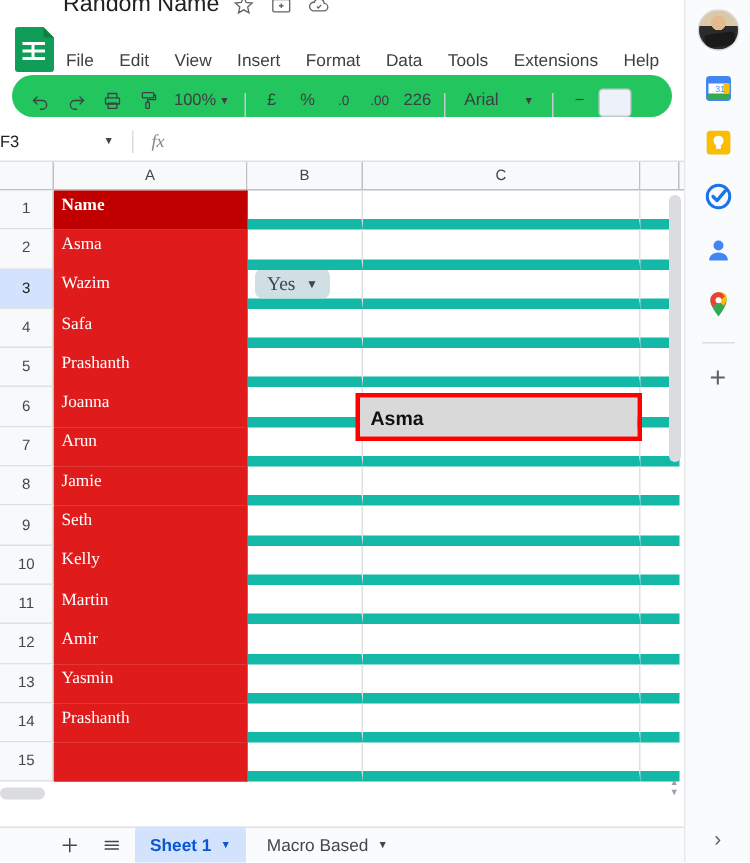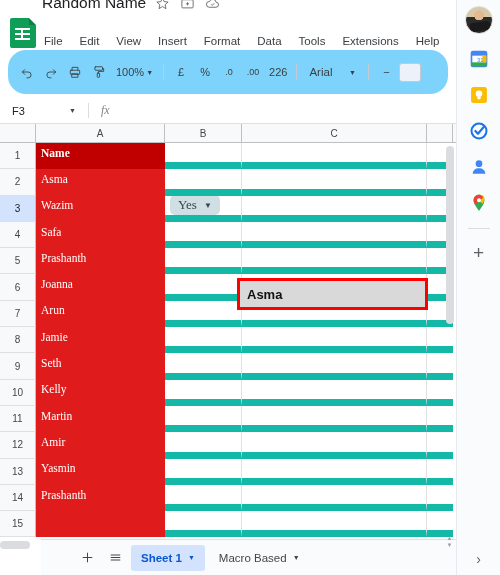--- a/index.html
+++ b/index.html
@@ -33,42 +33,42 @@
   .title-block { flex: 1 1 auto; min-width: 0; }
   .title-row { display: flex; align-items: center; gap: 8px; height: 22px; }
   .doc-title { font-size: 15.5px; color: #202124; white-space: nowrap; }
   .hdr-icon { width: 17px; height: 17px; color: #5f6368; display:inline-flex; align-items:center; justify-content:center; cursor:pointer; }
   .hdr-icon svg { width: 15px; height: 15px; fill: none; stroke: #5f6368; stroke-width: 1.4; }
   .menu-row { display: flex; gap: 13px; margin-top: 20px; }
   .menu-item { font-size: 11.5px; color: #3c4043; white-space: nowrap; cursor: pointer; padding: 1px 2px; border-radius: 3px; }
 
   
   .toolbar {
-    margin: 2px 8px 0 8px; height: 44px; background: #7dd3fc; border-radius: 18px;
-    display: flex; align-items: center; padding: 0 8px; gap: 2px; overflow: hidden;
+    margin: 2px 8px 0 8px; height: 28px; background: #22c55e; border-radius: 18px;
+    display: flex; align-items: flex-end; padding: 0 8px; gap: 2px; overflow: hidden;
   }
   .tb-btn {
     min-width: 22px; height: 22px; display: inline-flex; align-items: center; justify-content: center;
     border-radius: 4px; color: #3c4043; font-size: 11px; cursor: pointer; padding: 0 3px;
   }
   .tb-btn svg { width: 14px; height: 14px; fill: none; stroke: #3c4043; stroke-width: 1.5; stroke-linecap: round; stroke-linejoin: round; }
   .tb-zoom { font-size: 11px; padding: 0 4px; }
   .tb-sep { width: 1px; height: 16px; background: #c4c9d2; margin: 0 4px; flex: 0 0 auto; }
   .tb-caret { font-size: 7px; color: #3c4043; margin-left: 2px; }
   .tb-font { font-size: 11.5px; padding: 0 6px; }
   .tb-fontsize {
     width: 22px; height: 19px; border: 1px solid #c4c9d2; border-radius: 3px;
     background: #edf2fa; flex: 0 0 auto;
   }
   .sup-sub { font-size: 9px; line-height: 1; }
 
   
   .formula-bar { display: flex; align-items: center; height: 26px; border-bottom: 1px solid #e0e0e0; margin-top: 4px; }
   .name-box {
-    width: 88px; height: 100%; display: flex; align-items: center; padding-left: 12px;
+    width: 88px; height: 100%; display: flex; align-items: center; padding-left: 0;
     font-size: 11px; color: #202124; position: relative;
   }
   .name-box .nb-caret { position: absolute; right: 12px; font-size: 7px; color: #444; }
   .fb-sep { width: 1px; height: 15px; background: #dadce0; }
   .fx { padding-left: 12px; font-size: 12px; font-style: italic; color: #80868b; font-family: "Liberation Serif", serif; }
   .fb-input { flex: 1; height: 100%; }
 
   
   .grid-wrap { position: relative; width: 456px; height: 427px; background:#fff; overflow:hidden; }
   .col-head-row { display: flex; height: 19px; background: #f8f9fa; border-bottom: 1px solid #c0c0c0; }
@@ -120,23 +120,23 @@
   .vscroll .thumb { width: 8px; height: 178px; background: #dadce0; border-radius: 4px; cursor: pointer; }
   .vsb-arrows { position: absolute; right: 1px; bottom: 2px; width: 11px; z-index:5; }
   .vsb-arrows div { font-size: 6px; color: #9aa0a6; text-align: center; line-height: 7px; cursor:pointer;}
   .hscroll {
     position: absolute; left: 0; bottom: 2px; width: 446px; height: 8px; z-index: 5;
   }
   .hscroll .thumb { width: 30px; height: 8px; background: #dadce0; border-radius: 4px; cursor: pointer; }
 
   
   .sheet-bar {
-    position: absolute; left: 0; bottom: 0; width: 456px; height: 36px;
+    position: absolute; left: 0; bottom: 0; width: 456px; height: 24px;
     display: flex; align-items: center; gap: 4px; padding-left: 34px;
-    background: #f9fbfd; border-top: 1px solid #e0e0e0; margin-left: 41px;
+    background: #f9fbfd; border-top: 1px solid #e0e0e0;
   }
   .sb-icon { width: 24px; height: 24px; display:inline-flex; align-items:center; justify-content:center; color:#444746; cursor:pointer; border-radius:50%; }
   .sb-icon svg { width:15px; height:15px; stroke:#444746; stroke-width:1.6; fill:none; stroke-linecap:round; }
   .sheet-tab {
     display: inline-flex; align-items: center; gap: 6px; height: 26px;
     padding: 0 10px; font-size: 11.5px; color: #444746; cursor: pointer; border-radius: 3px;
   }
   .sheet-tab.active { background: #d3e3fd; color: #0b57d0; font-weight: bold; }
   .sheet-tab .st-caret { font-size: 7px; }
 

